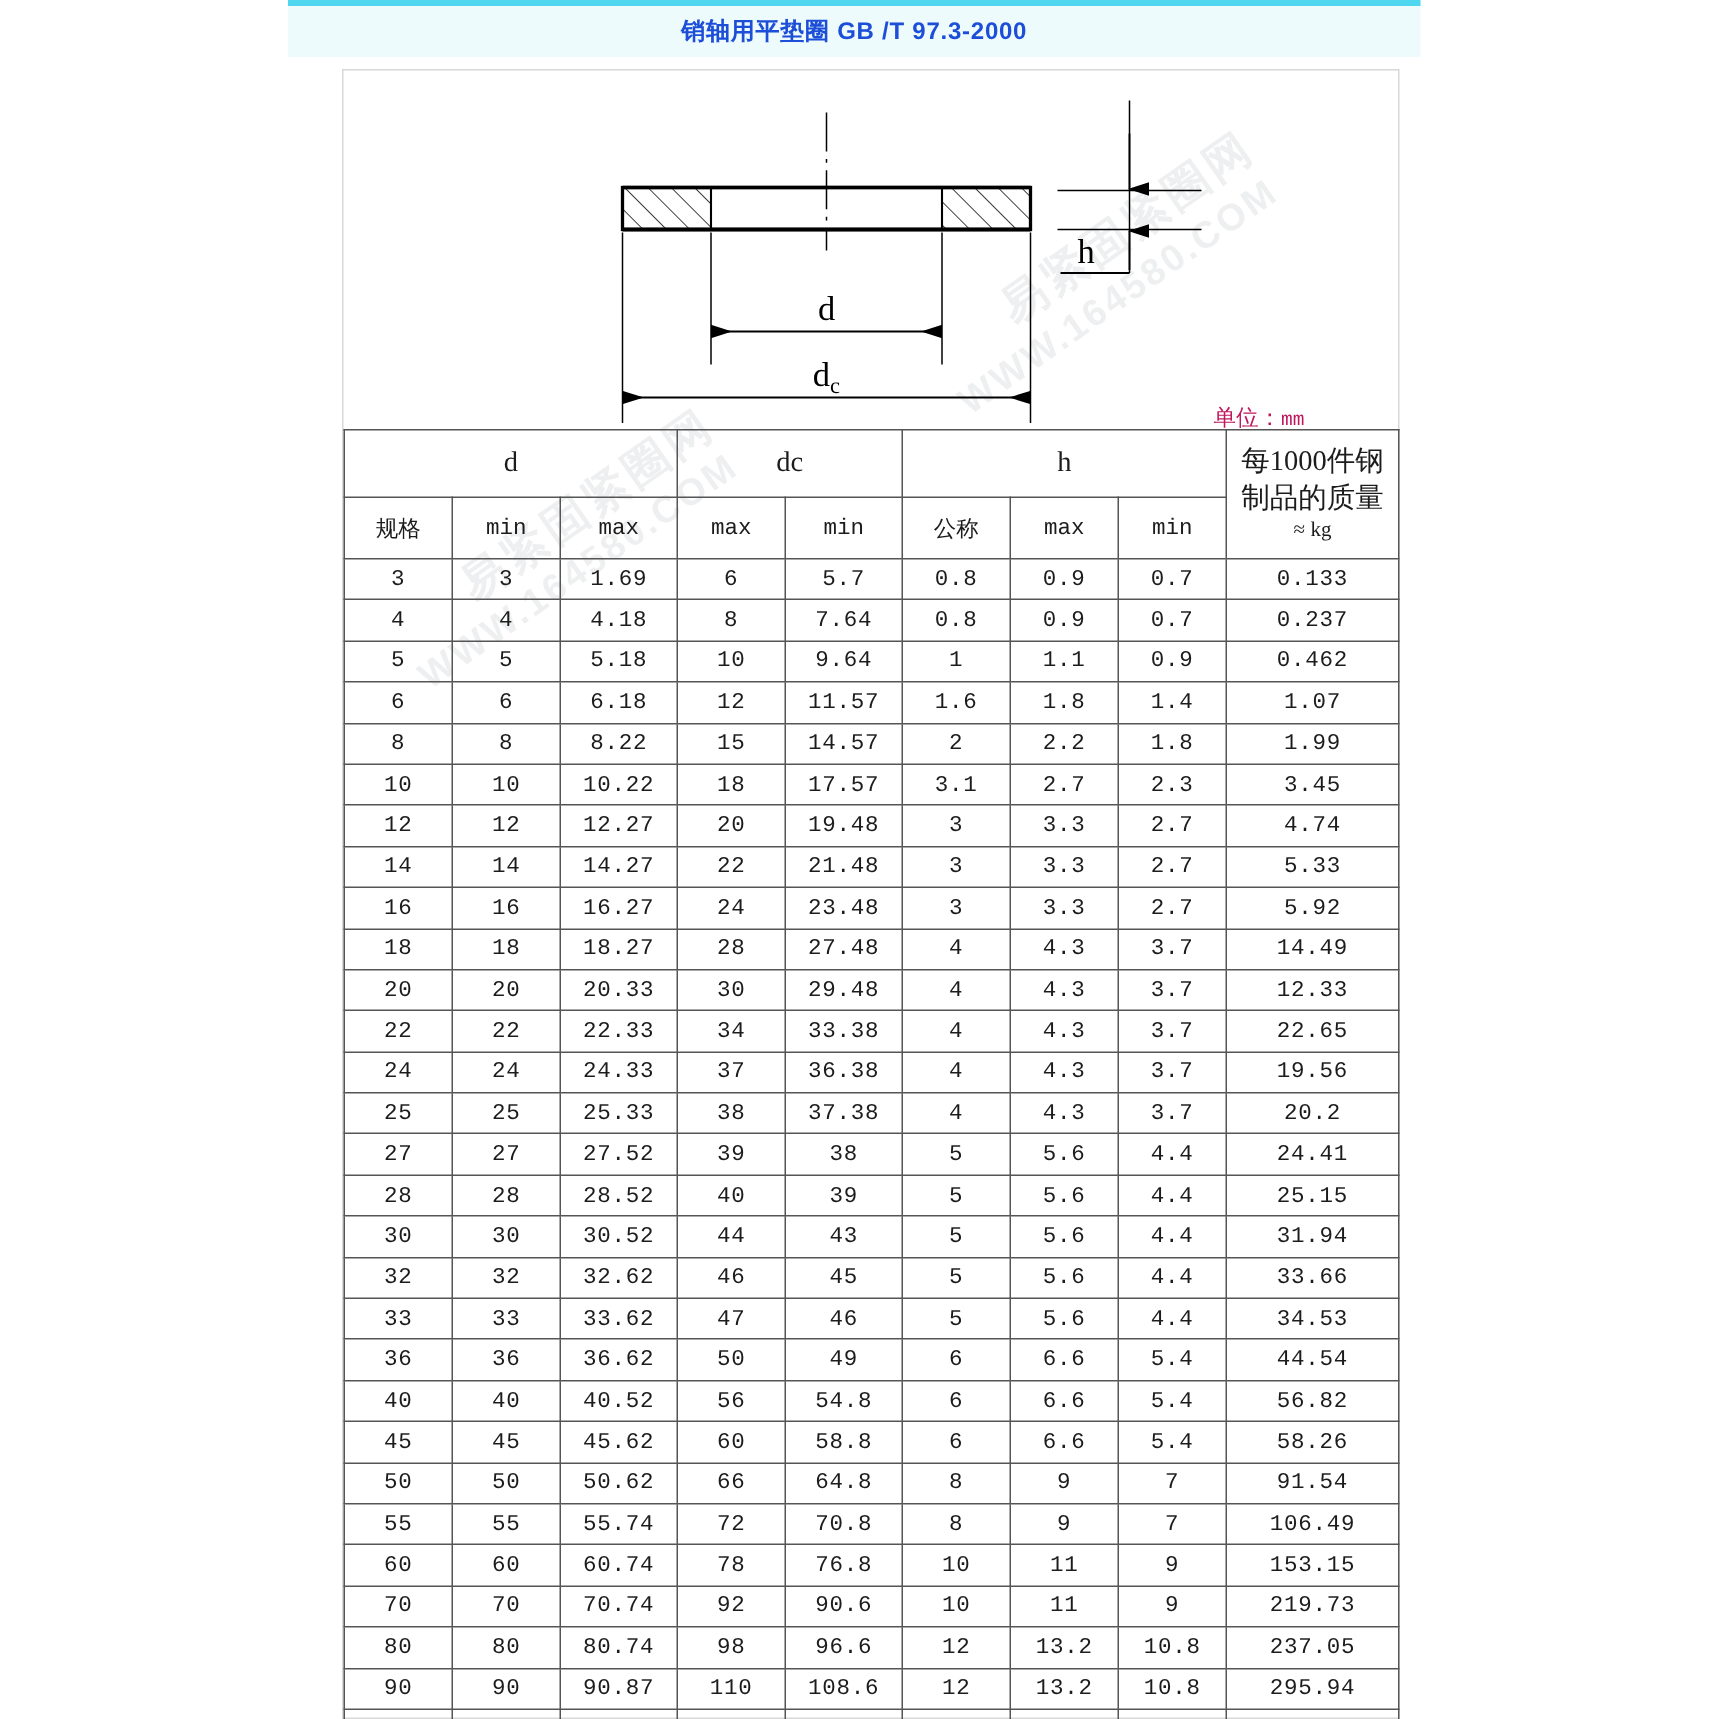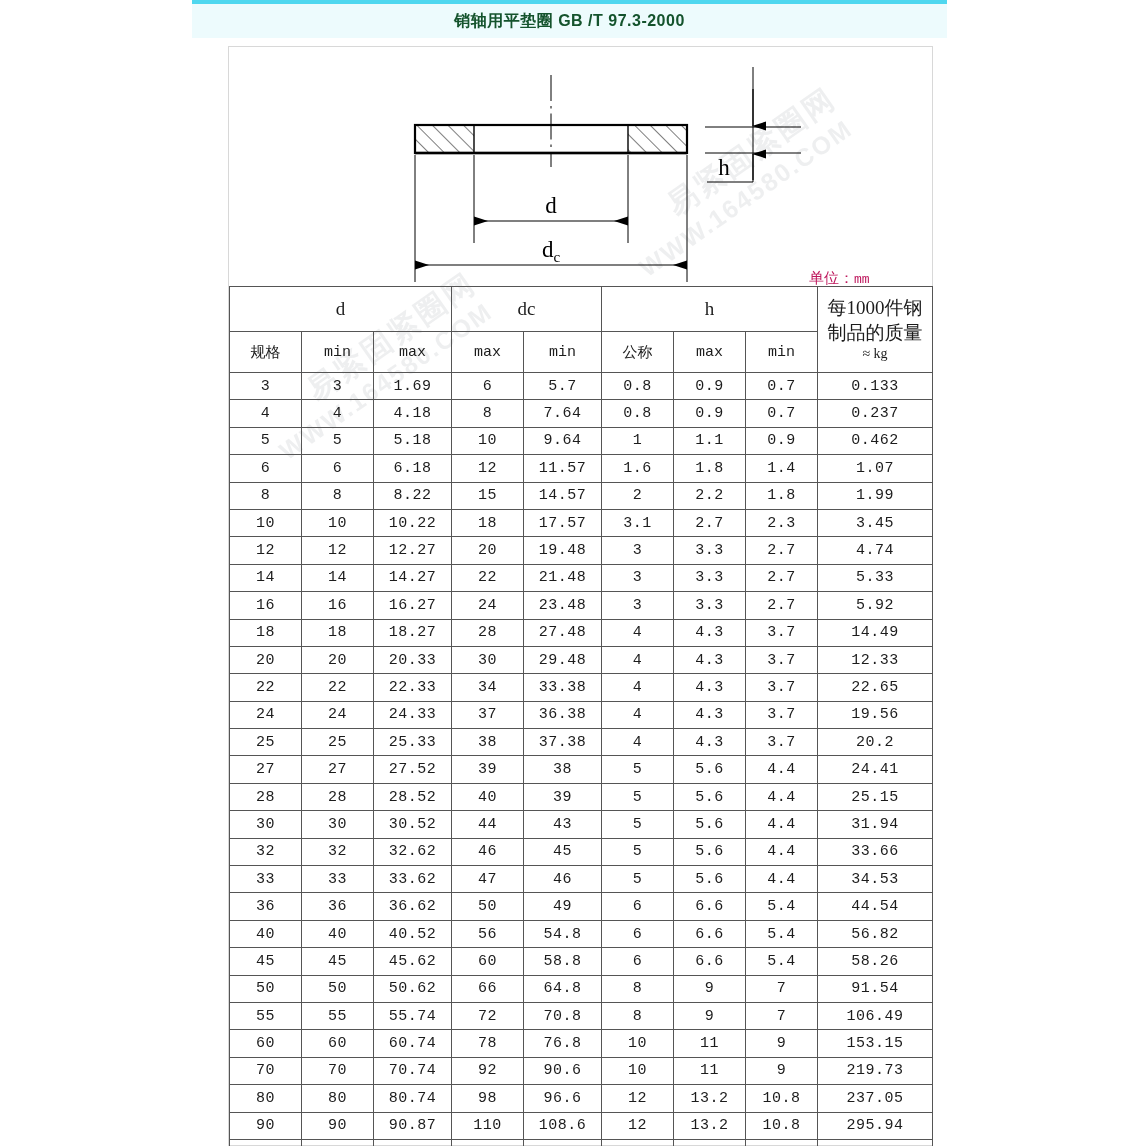--- a/index.html
+++ b/index.html
@@ -26,21 +26,21 @@
     border-top: 4px solid #4fd7ef;
     box-sizing: border-box;
     display: flex;
     align-items: center;
     justify-content: center;
   }
   #title-banner .title-text {
     font-family: "Liberation Sans", sans-serif;
     font-size: 16px;
     font-weight: bold;
-    color: #14532d;
+    color: #1d4ed8;
     letter-spacing: 0.5px;
     white-space: nowrap;
   }
 
   
   #sheet {
     position: absolute;
     left: 228px;
     top: 46px;
     width: 705px;

